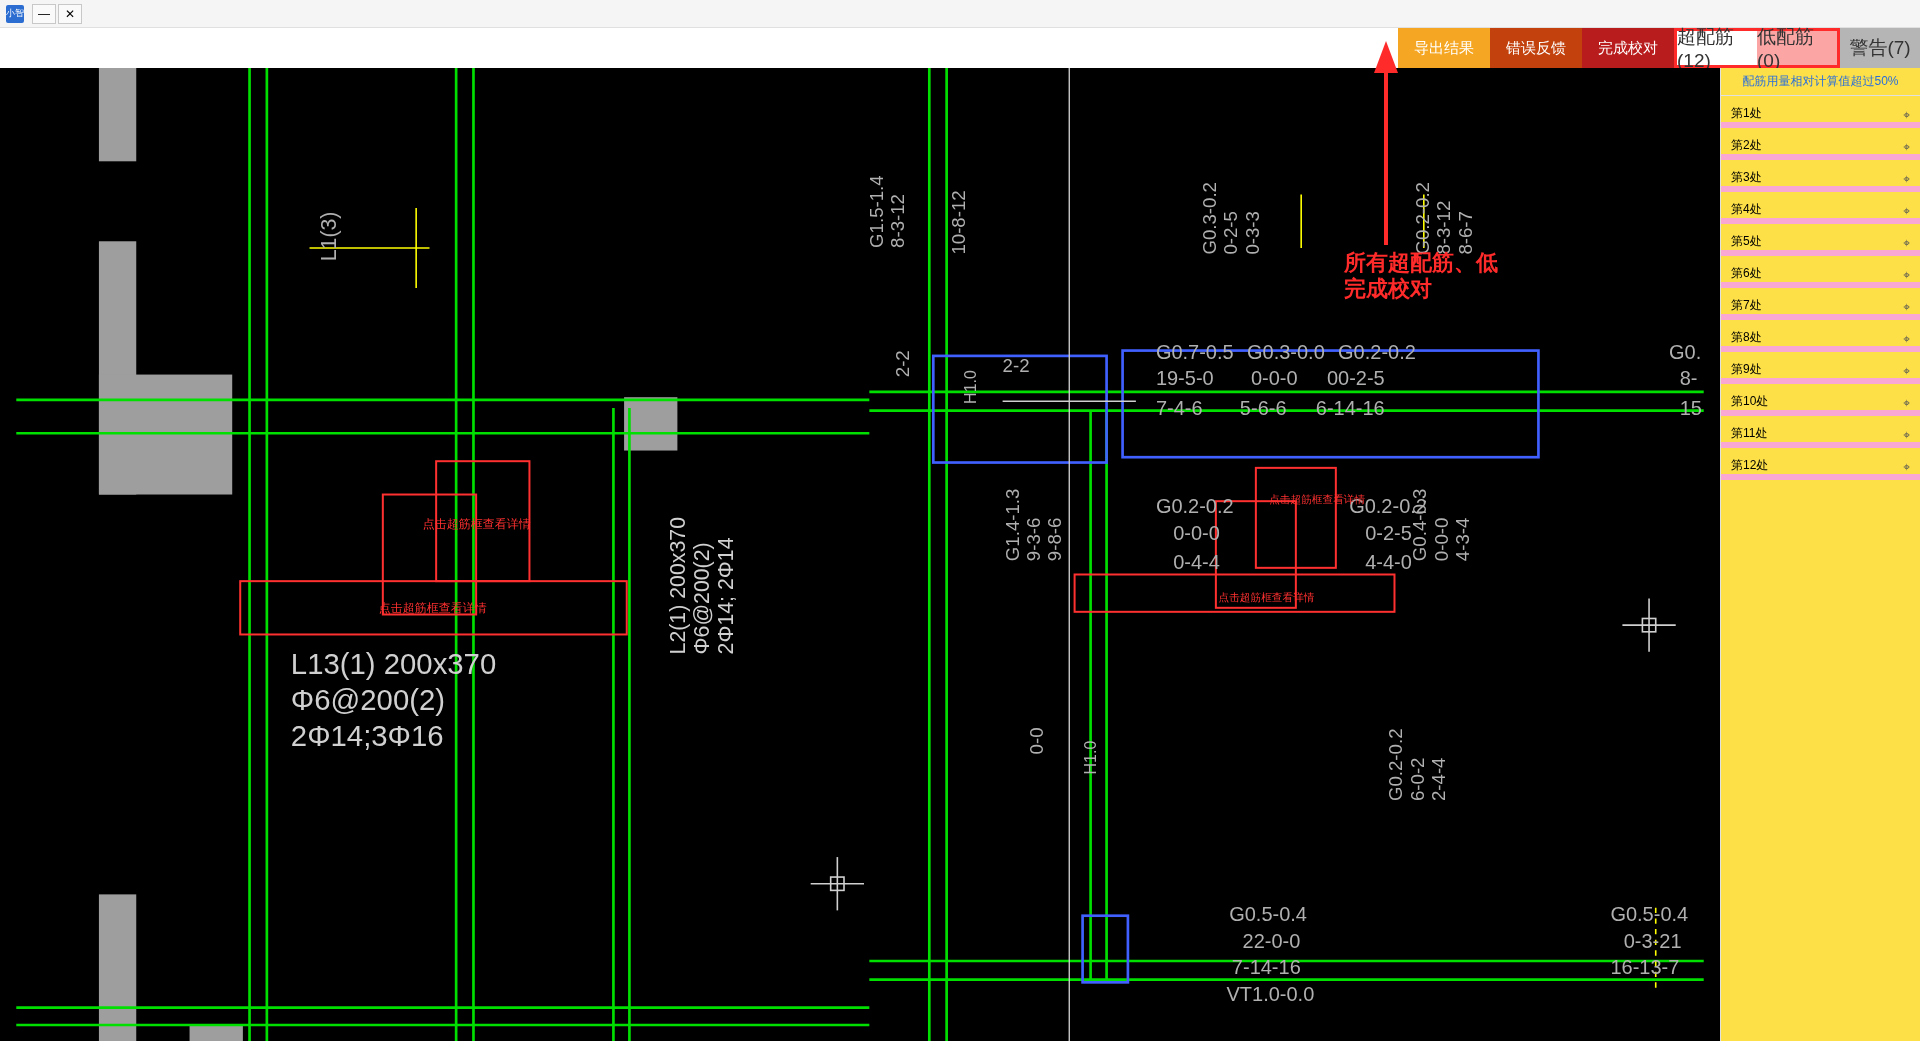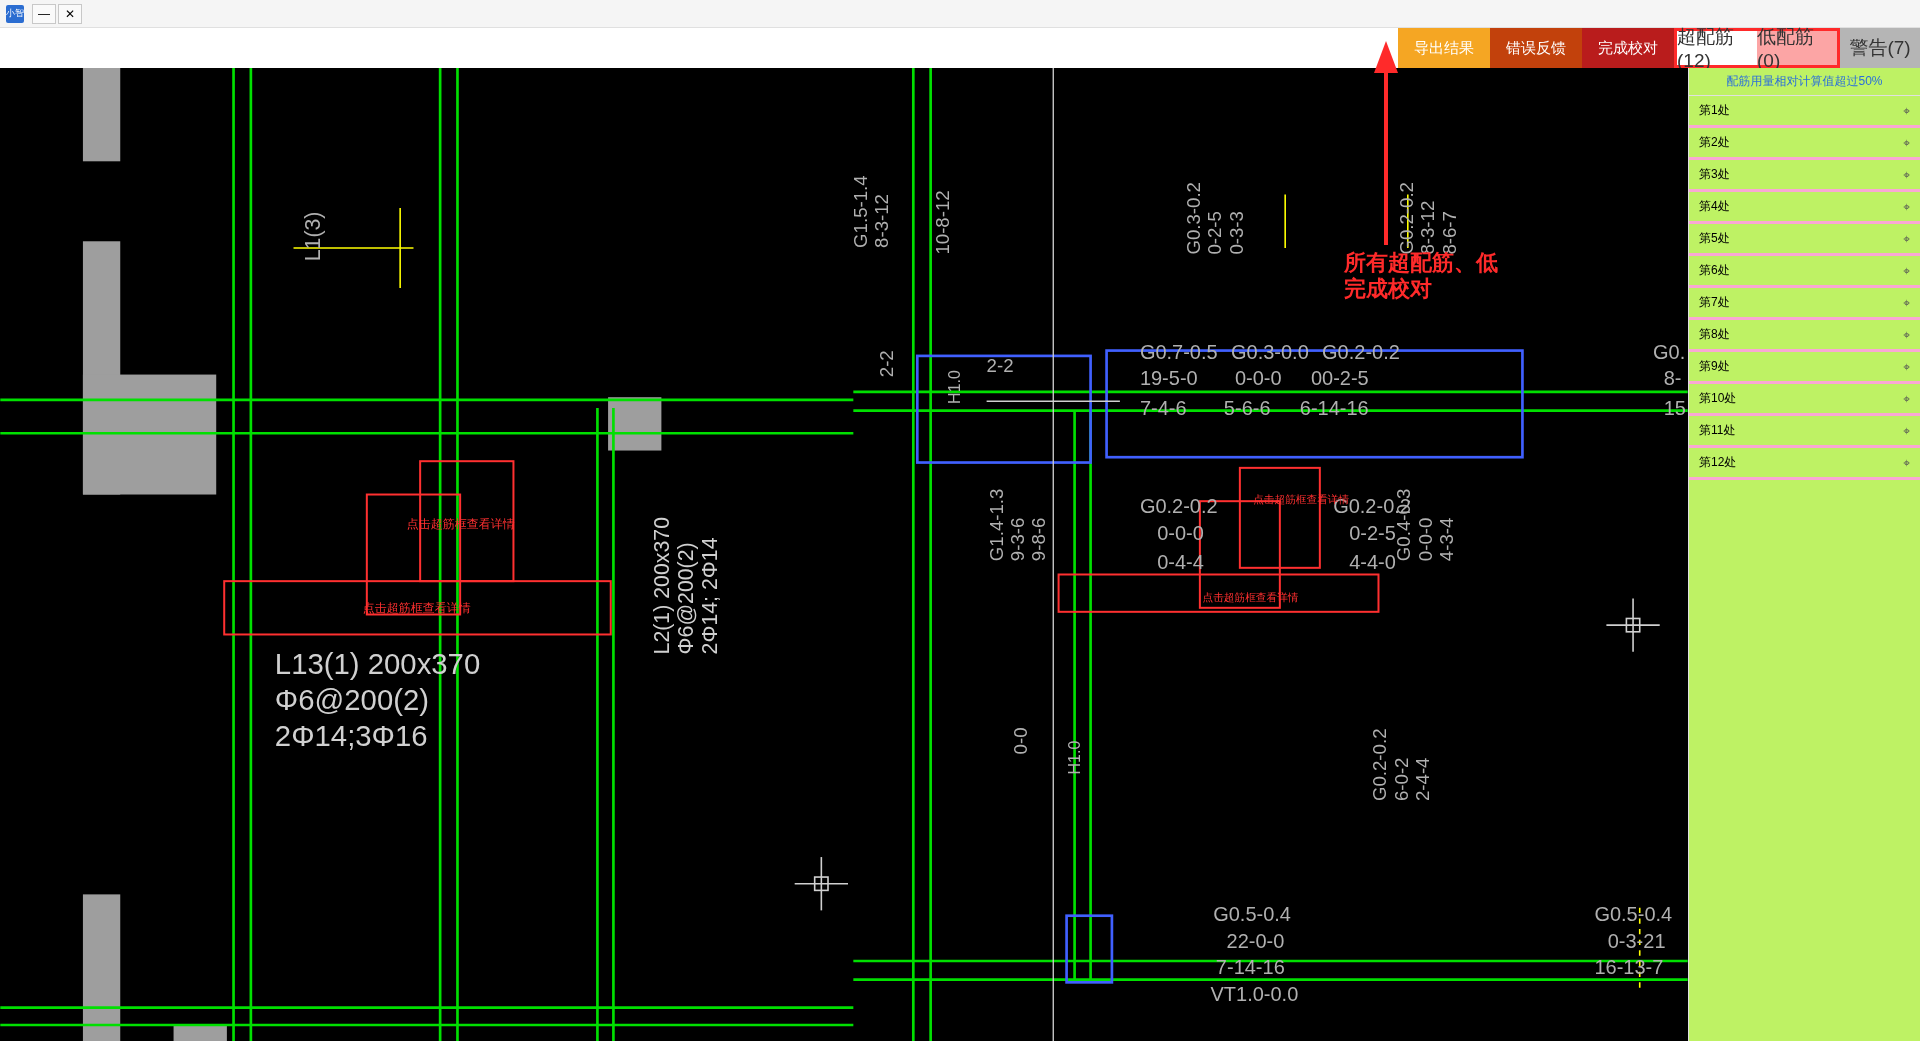--- a/index.html
+++ b/index.html
@@ -42,30 +42,30 @@
   }
   .tab-btn.active { background: #fff; }
   .tab-btn.inactive { background: #fca5a5; color: #333; }
   .tab-btn.warn { background: #b5b5b5; }
   .tab-highlight { border: 3px solid #ff2a2a; display: flex; }
 
   
   .main { display: flex; height: calc(100% - 68px); }
   .canvas-wrap { flex: 1; position: relative; background: #000; overflow: hidden; }
   .sidebar {
-    width: 232px; background: #bef264; border-left: 1px solid #e0e0e0;
+    width: 200px; background: #fde047; border-left: 1px solid #e0e0e0;
     display: flex; flex-direction: column; overflow: hidden;
   }
   .sidebar .panel-header {
     height: 28px; color: #2a6edb; font-size: 12px; text-align: center;
     display: flex; align-items: center; justify-content: center;
     border-bottom: 1px solid #e0e0e0;
   }
   .sidebar .item {
-    height: 32px; border-bottom: 3px solid #f9a8d4; display: flex; align-items: center;
+    height: 32px; border-bottom: 6px solid #f9a8d4; display: flex; align-items: flex-end;
     justify-content: space-between; padding: 0 10px; font-size: 12px; cursor: pointer;
   }
   .sidebar .item .pin { font-size: 12px; color: #555; }
 
   
   .callout {
     position: absolute; left: 1344px; top: 250px; color: #ff2a2a;
     font-size: 22px; font-weight: 600; line-height: 1.2; pointer-events: none;
     text-align: left; white-space: nowrap;
   }

